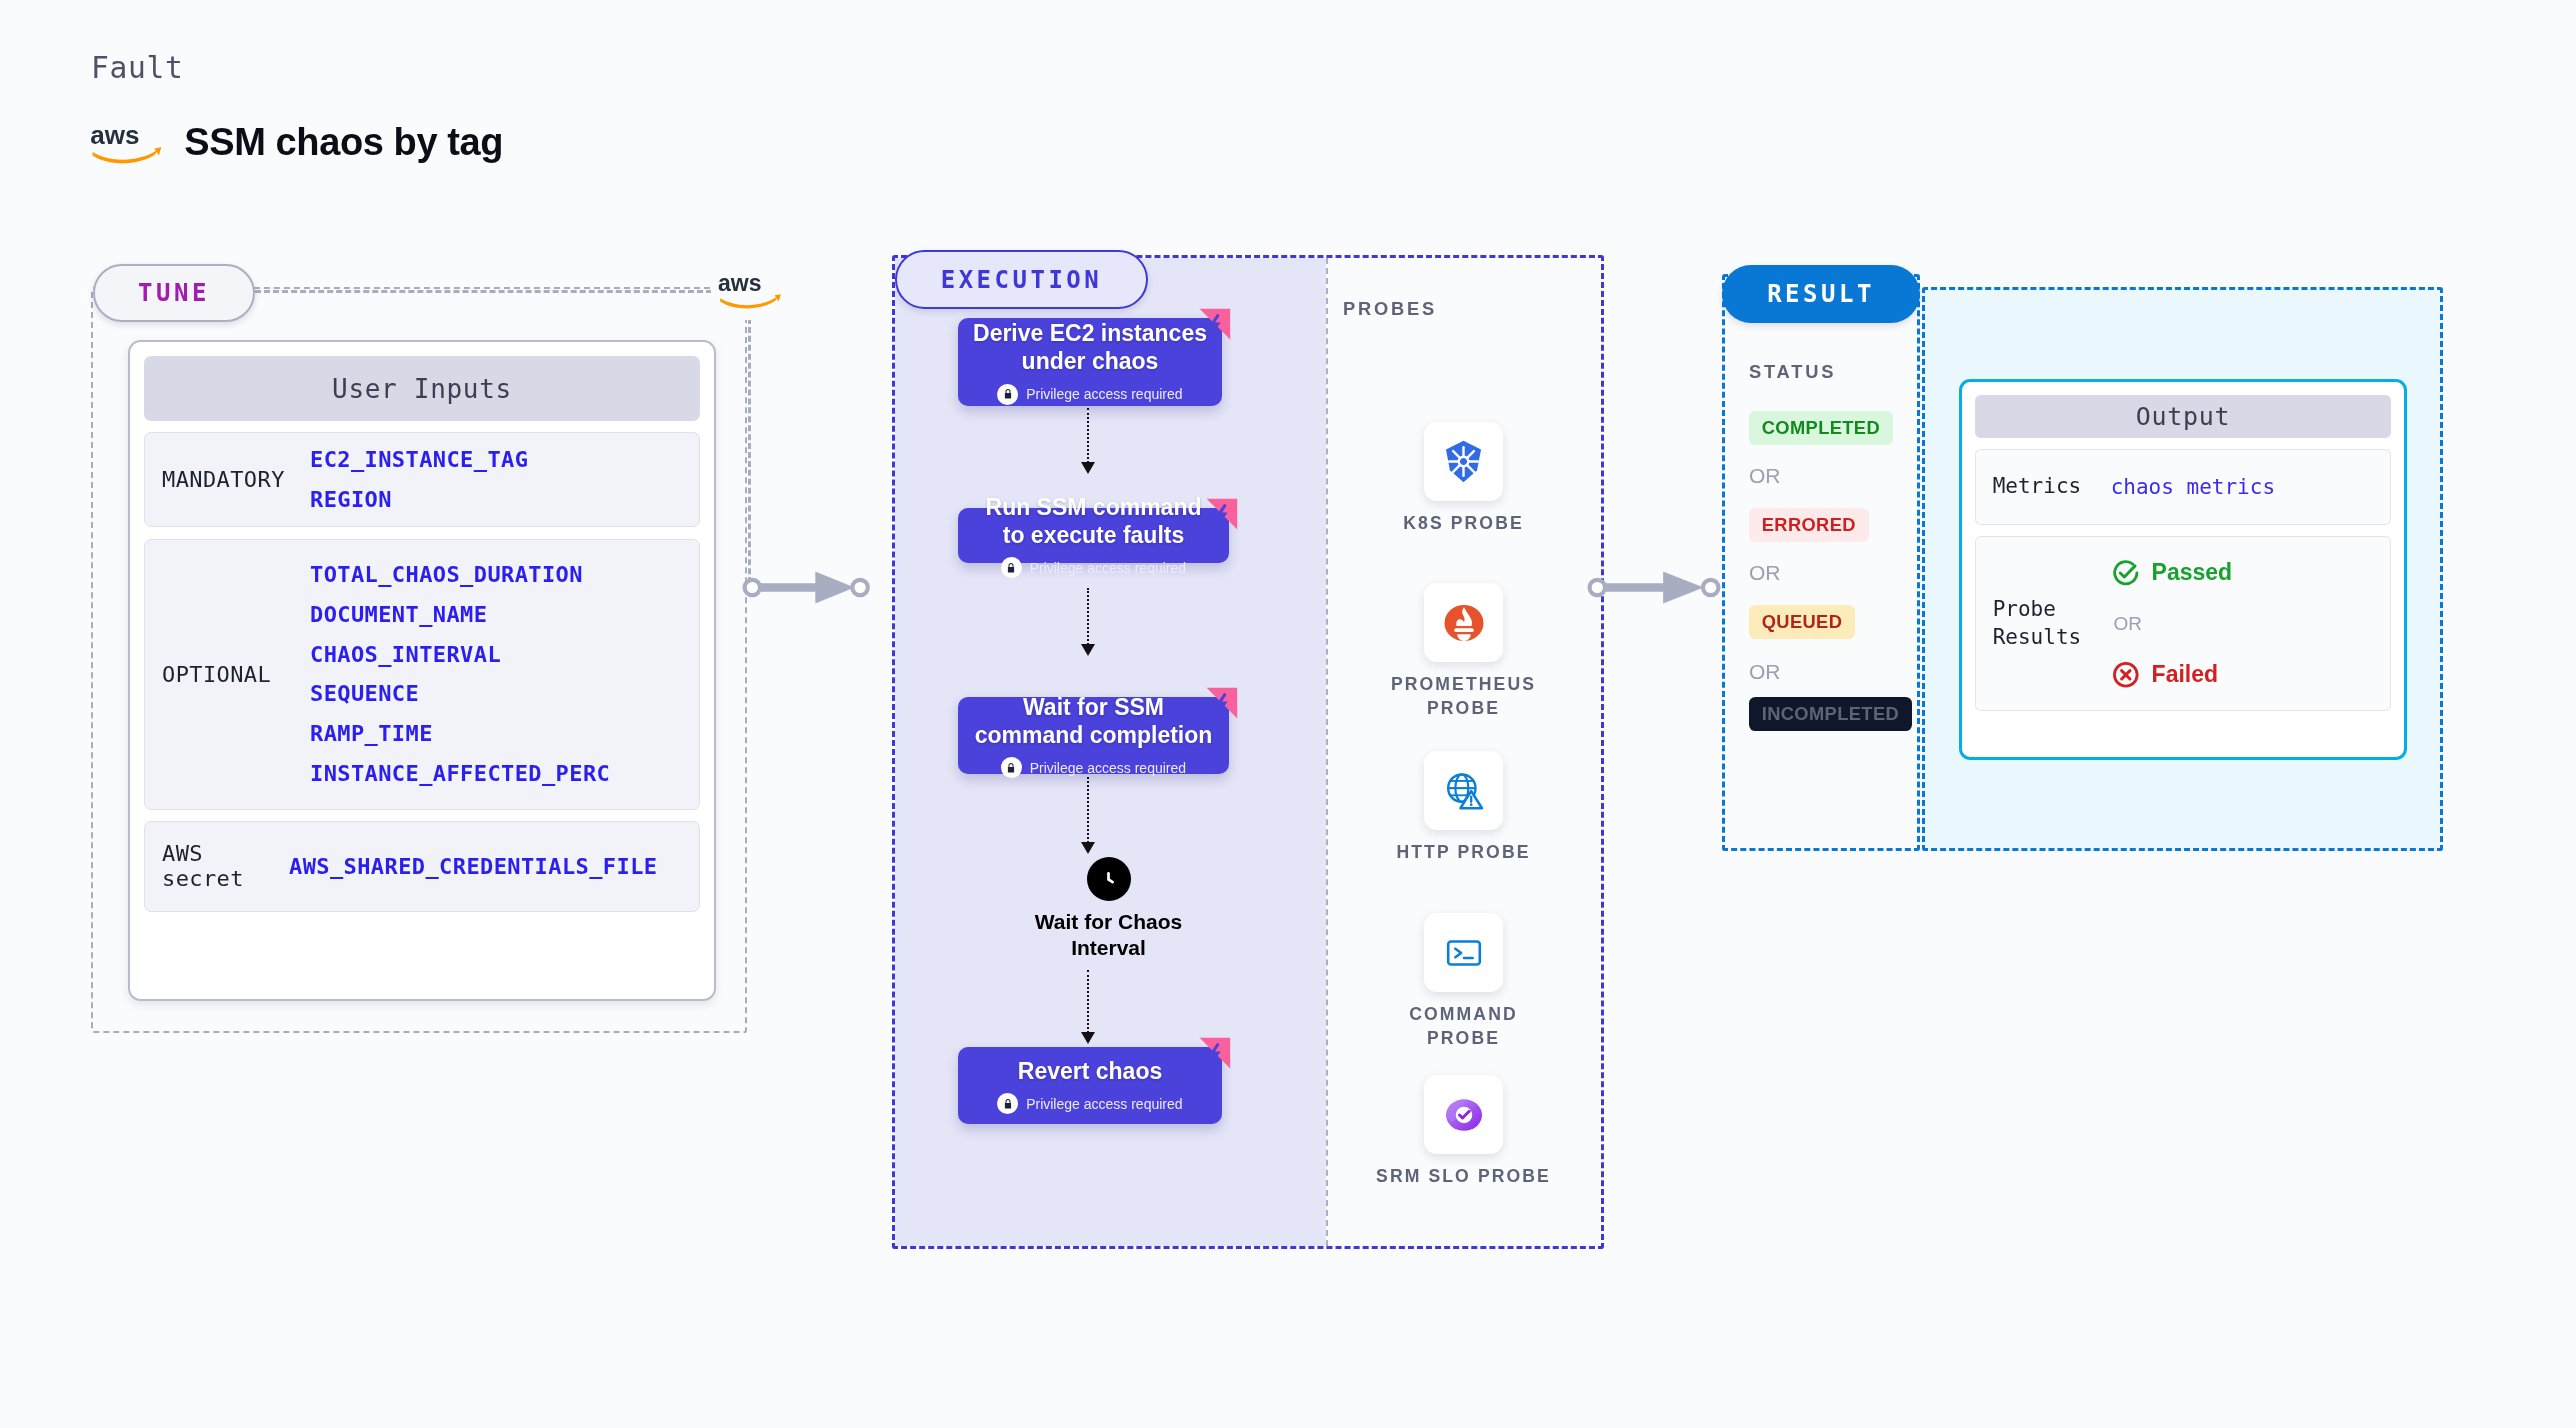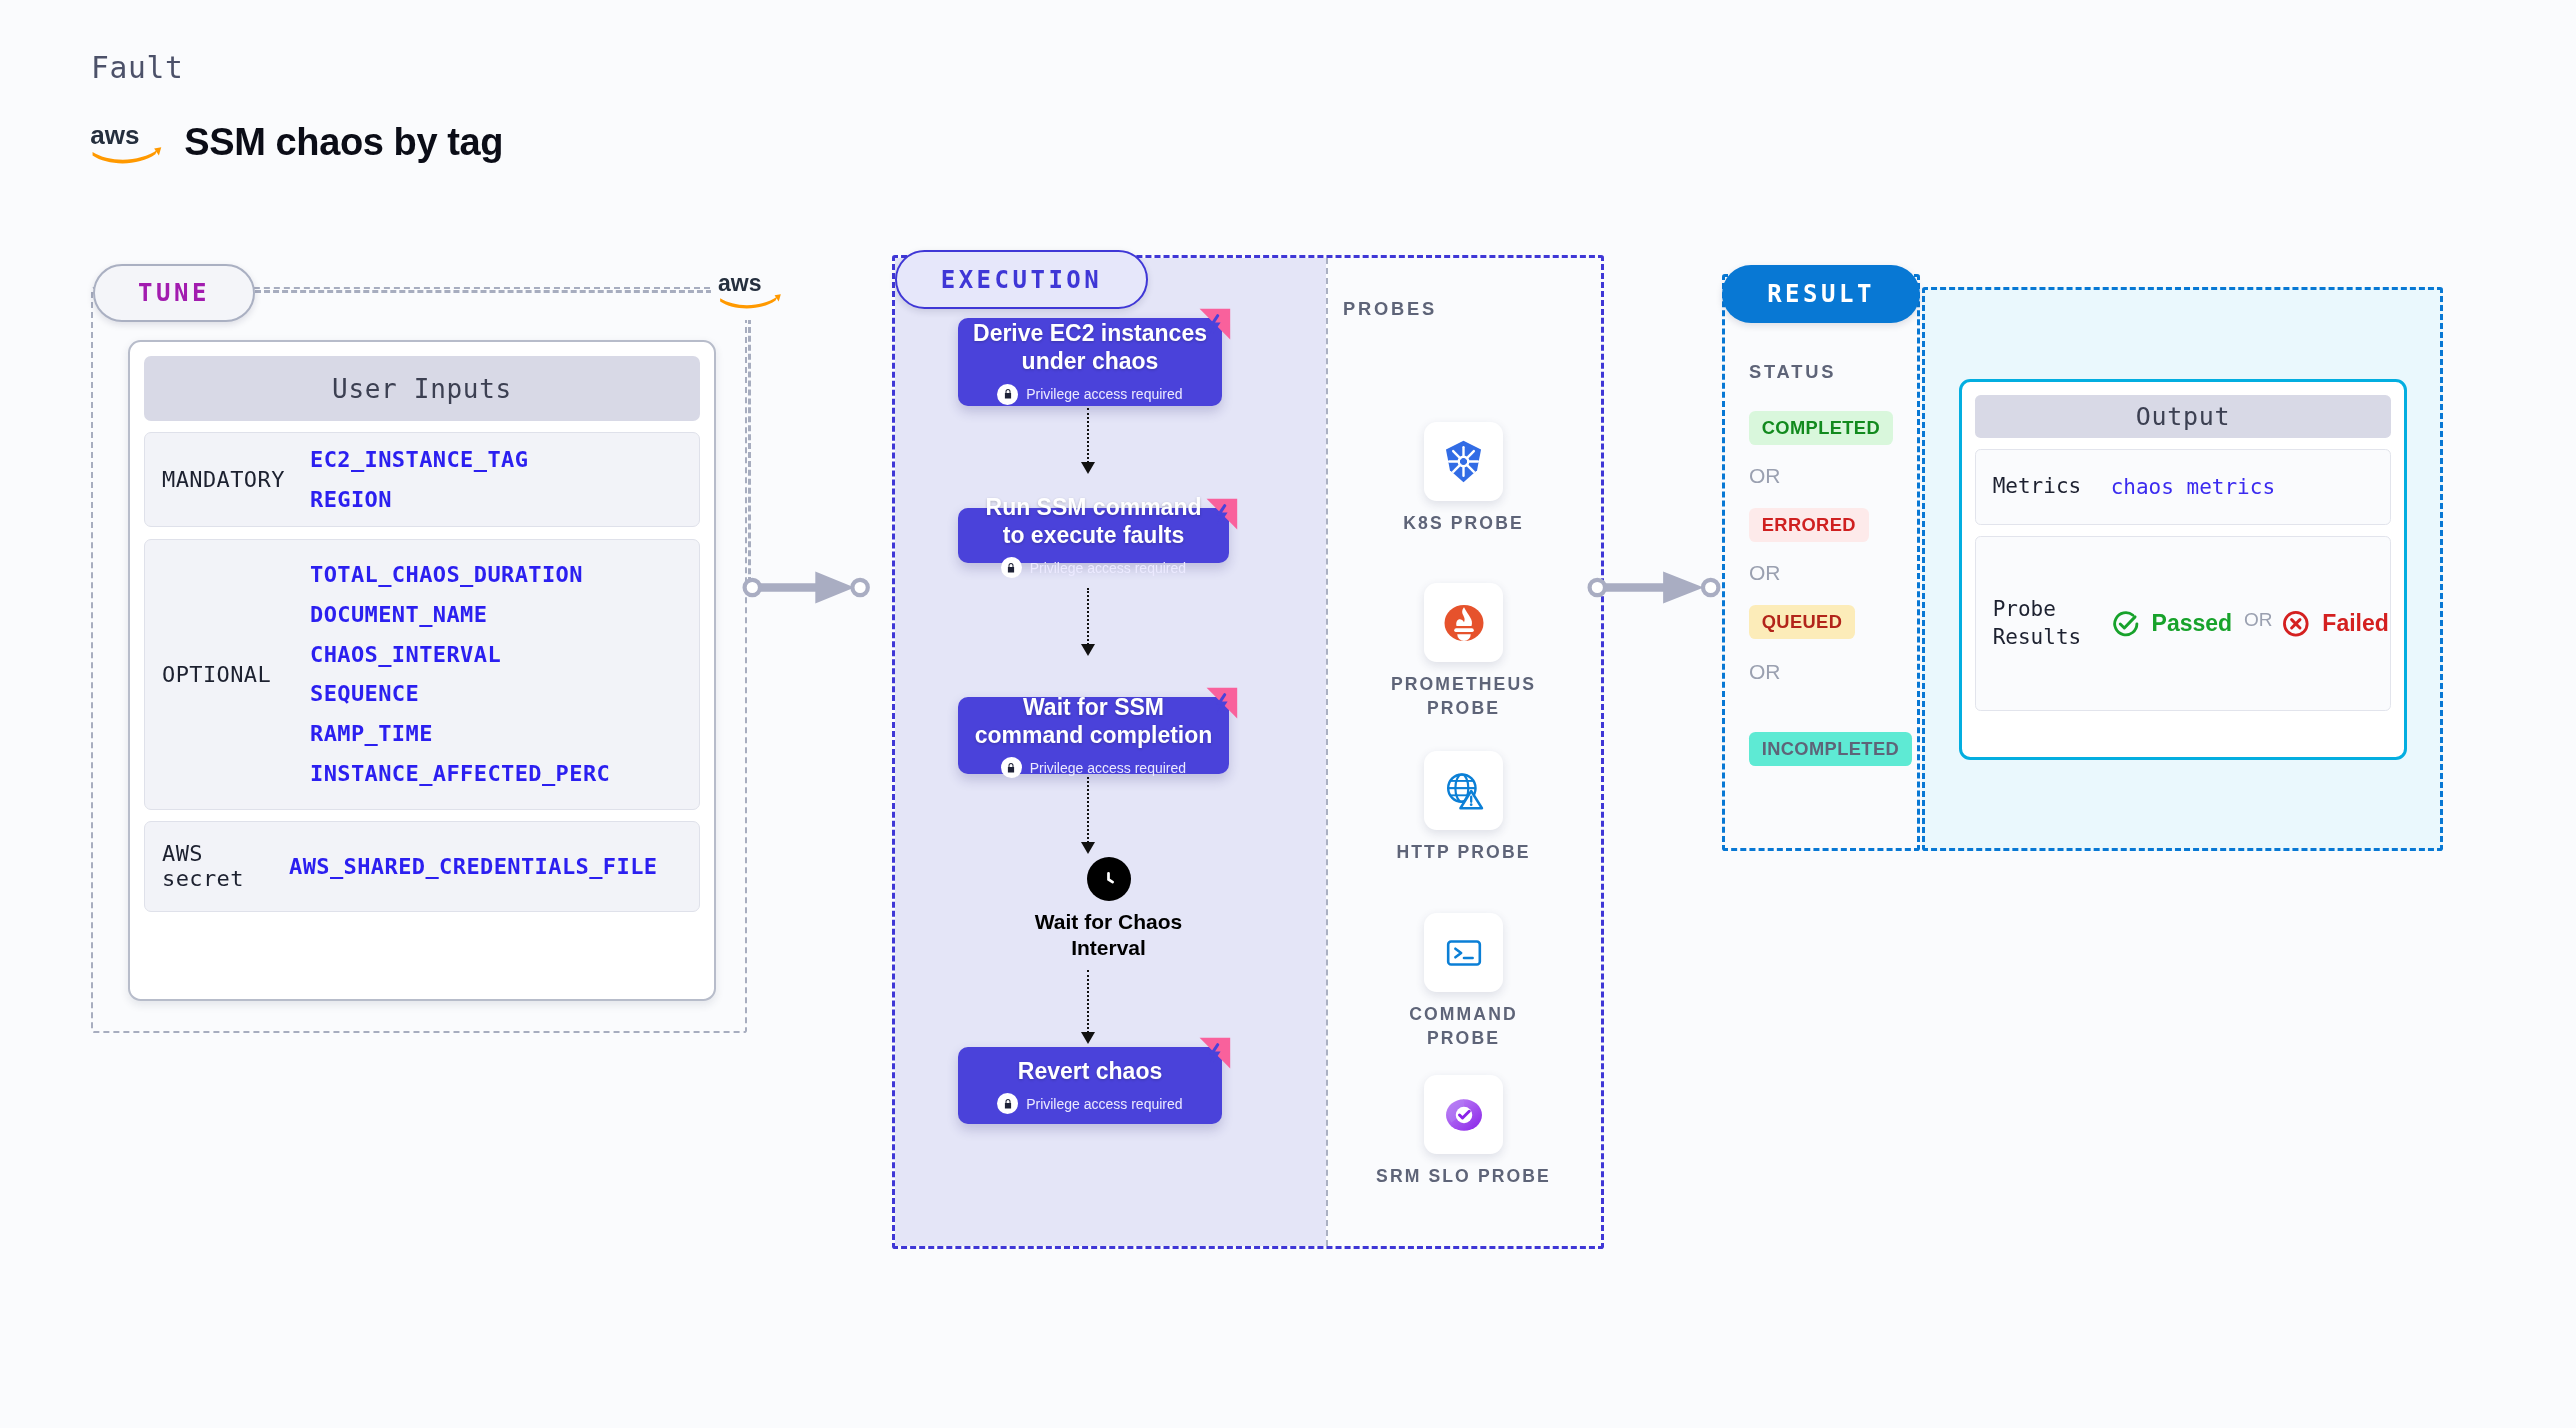--- a/index.html
+++ b/index.html
@@ -226,21 +226,21 @@
   .or-text {
     position: absolute; left: 1749px; font-size: 21px; color: #9aa0b0;
     font-family: "Liberation Sans", sans-serif;
   }
   .sb-completed   { top: 411px; background: #d9f7dc; color: #128a1e; }
   .or-1           { top: 464px; }
   .sb-errored     { top: 508px; background: #fdeaea; color: #cf2020; }
   .or-2           { top: 561px; }
   .sb-queued      { top: 605px; background: #fcecb9; color: #b2241a; }
   .or-3           { top: 660px; }
-  .sb-incompleted { top: 732px; background: #5eead4; color: #5e6478; }
+  .sb-incompleted { top: 697px; background: #0f172a; color: #5e6478; }
 
   
   .output-card {
     position: absolute; left: 1959px; top: 379px; width: 448px; height: 381px;
     background: #ffffff; border: 3.5px solid #03aee0; border-radius: 11.3px;
     padding: 12.7px;
   }
   .output-header {
     height: 43px; background: #d8d9e6; border-radius: 5.6px;
     display: flex; align-items: center; justify-content: center;
@@ -254,21 +254,21 @@
   .out-label {
     font-family: "DejaVu Sans Mono", monospace;
     font-size: 21px; color: #1d2130; width: 118px; flex: none; line-height: 1.3;
   }
   .out-value {
     font-family: "DejaVu Sans Mono", monospace;
     font-size: 21px; color: #3b2bef;
   }
   .row-metrics { height: 76px; }
   .row-probes  { height: 175px; }
-  .probe-res { display: flex; flex-direction: row; gap: 9px; }
+  .probe-res { display: flex; flex-direction: column; gap: 25px; }
   .res-line { display: flex; align-items: center; gap: 11.3px; }
   .res-text { font-size: 23px; font-weight: bold; }
   .res-pass { color: #17a22b; }
   .res-fail { color: #d42020; }
   .res-or { font-size: 19px; color: #9aa0b0; padding-left: 2.8px; }
 </style>
 </head>
 <body>
 
 <div class="canvas">

